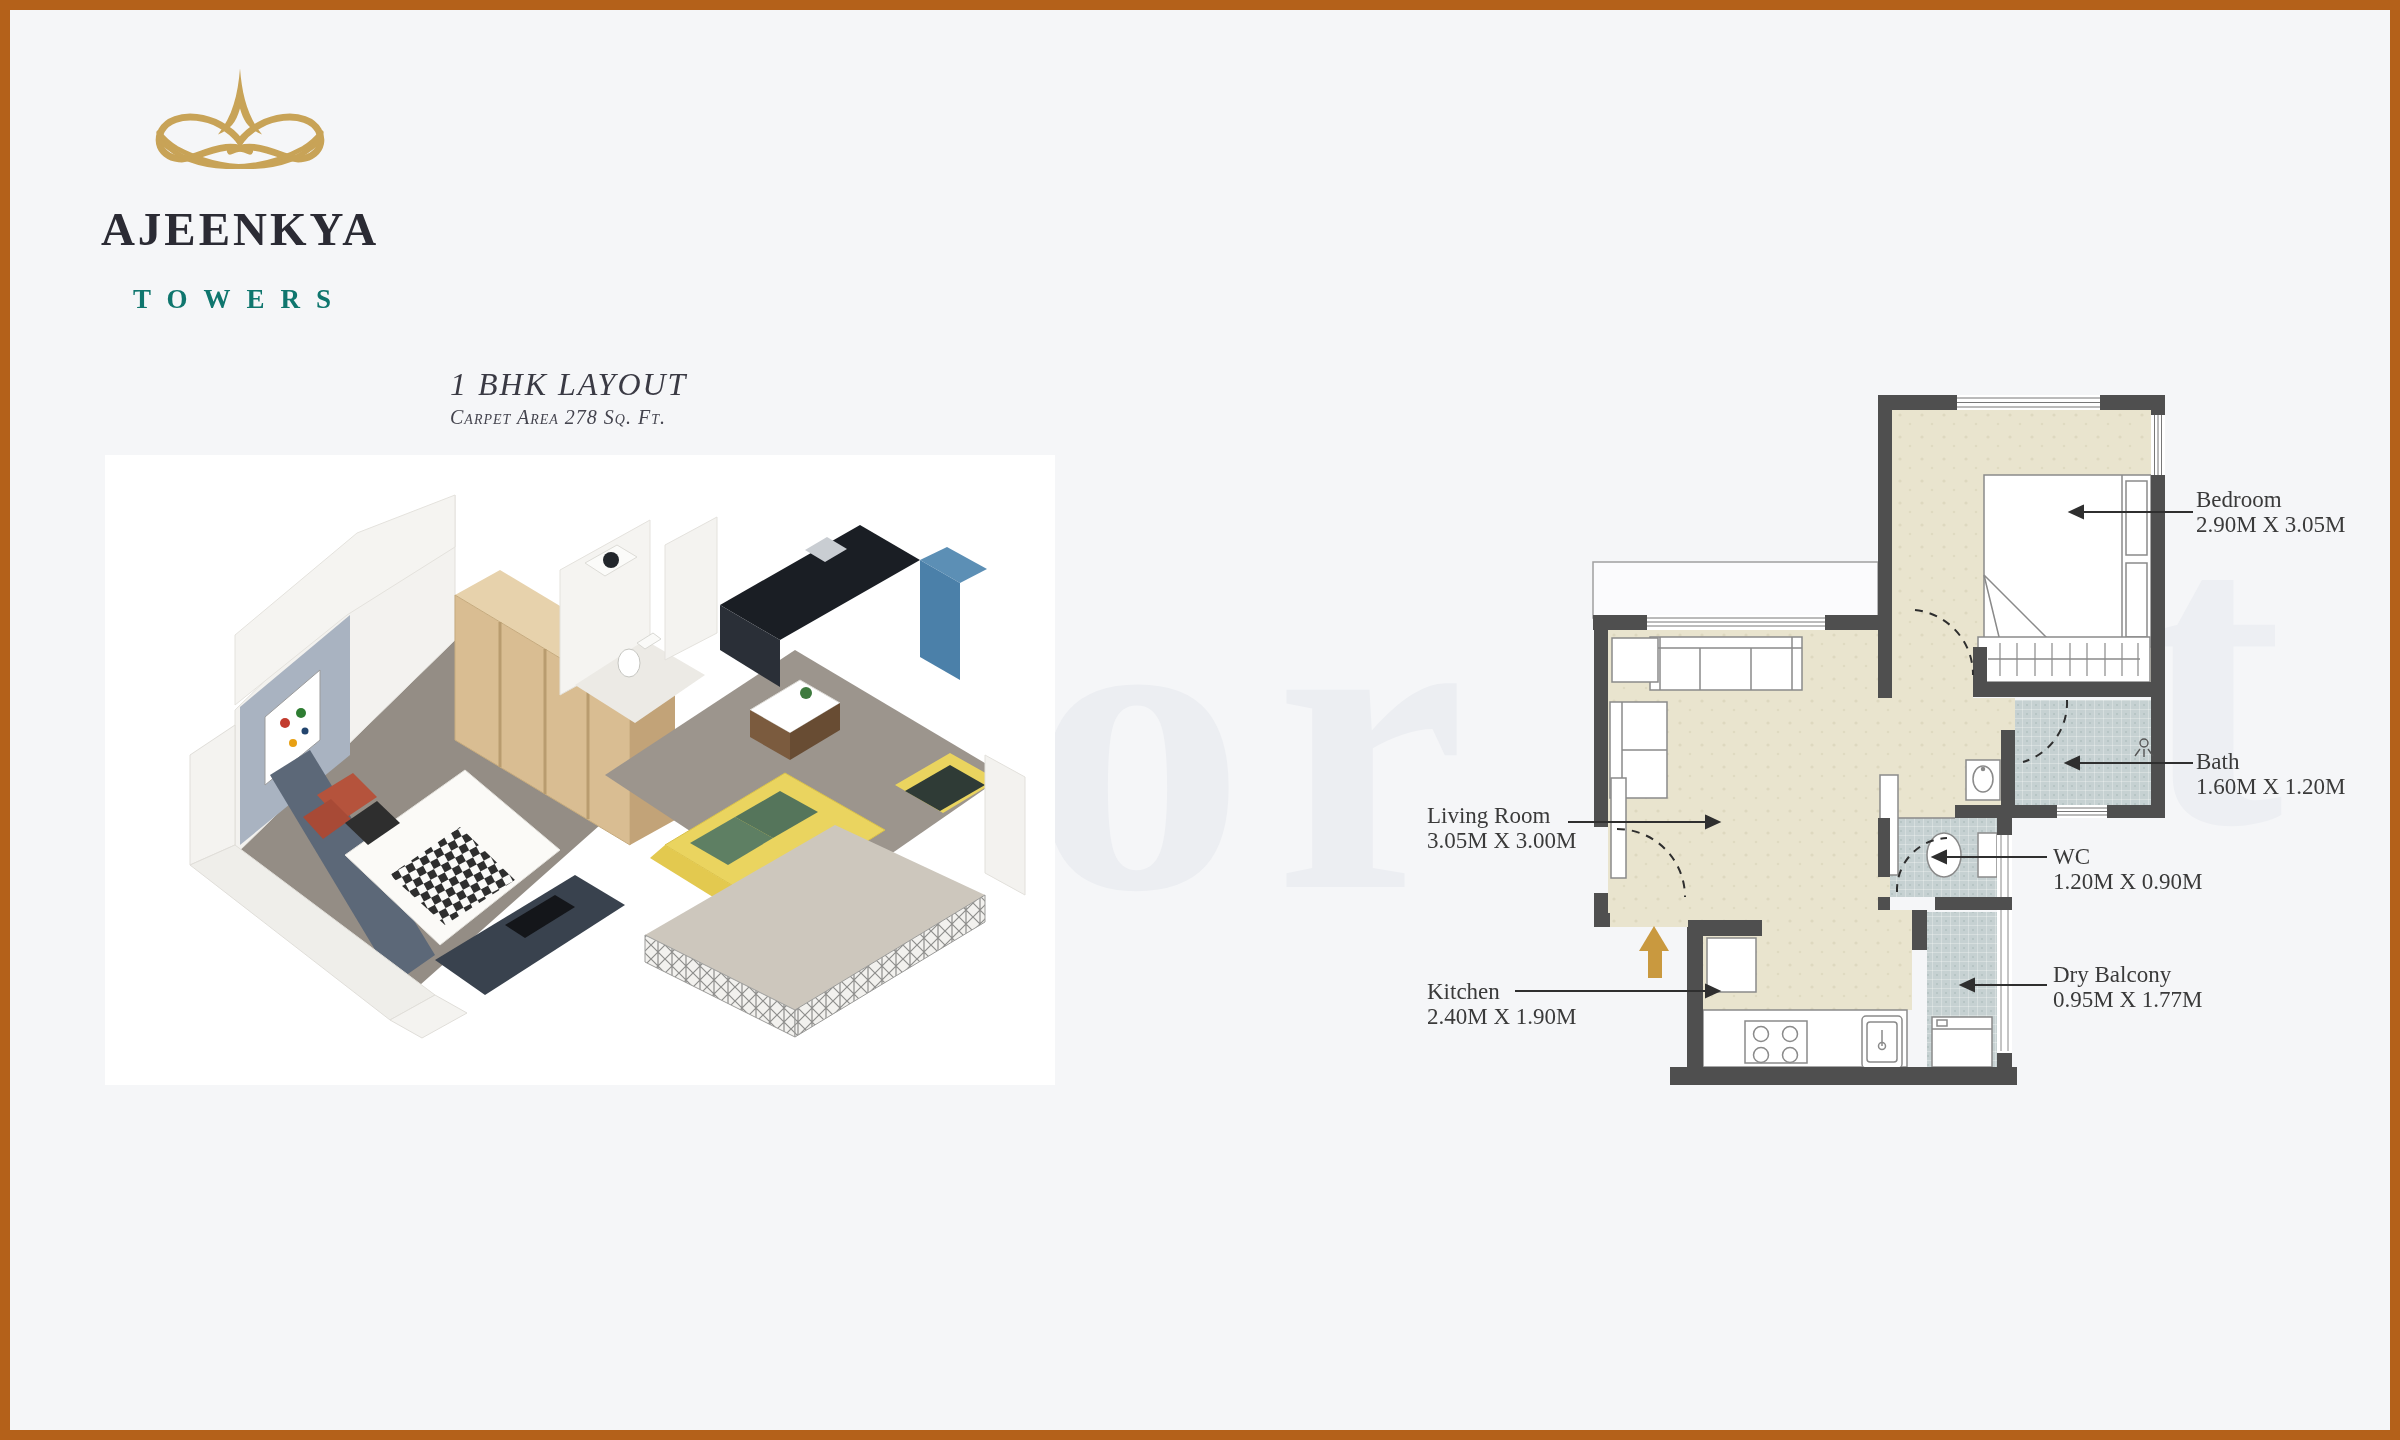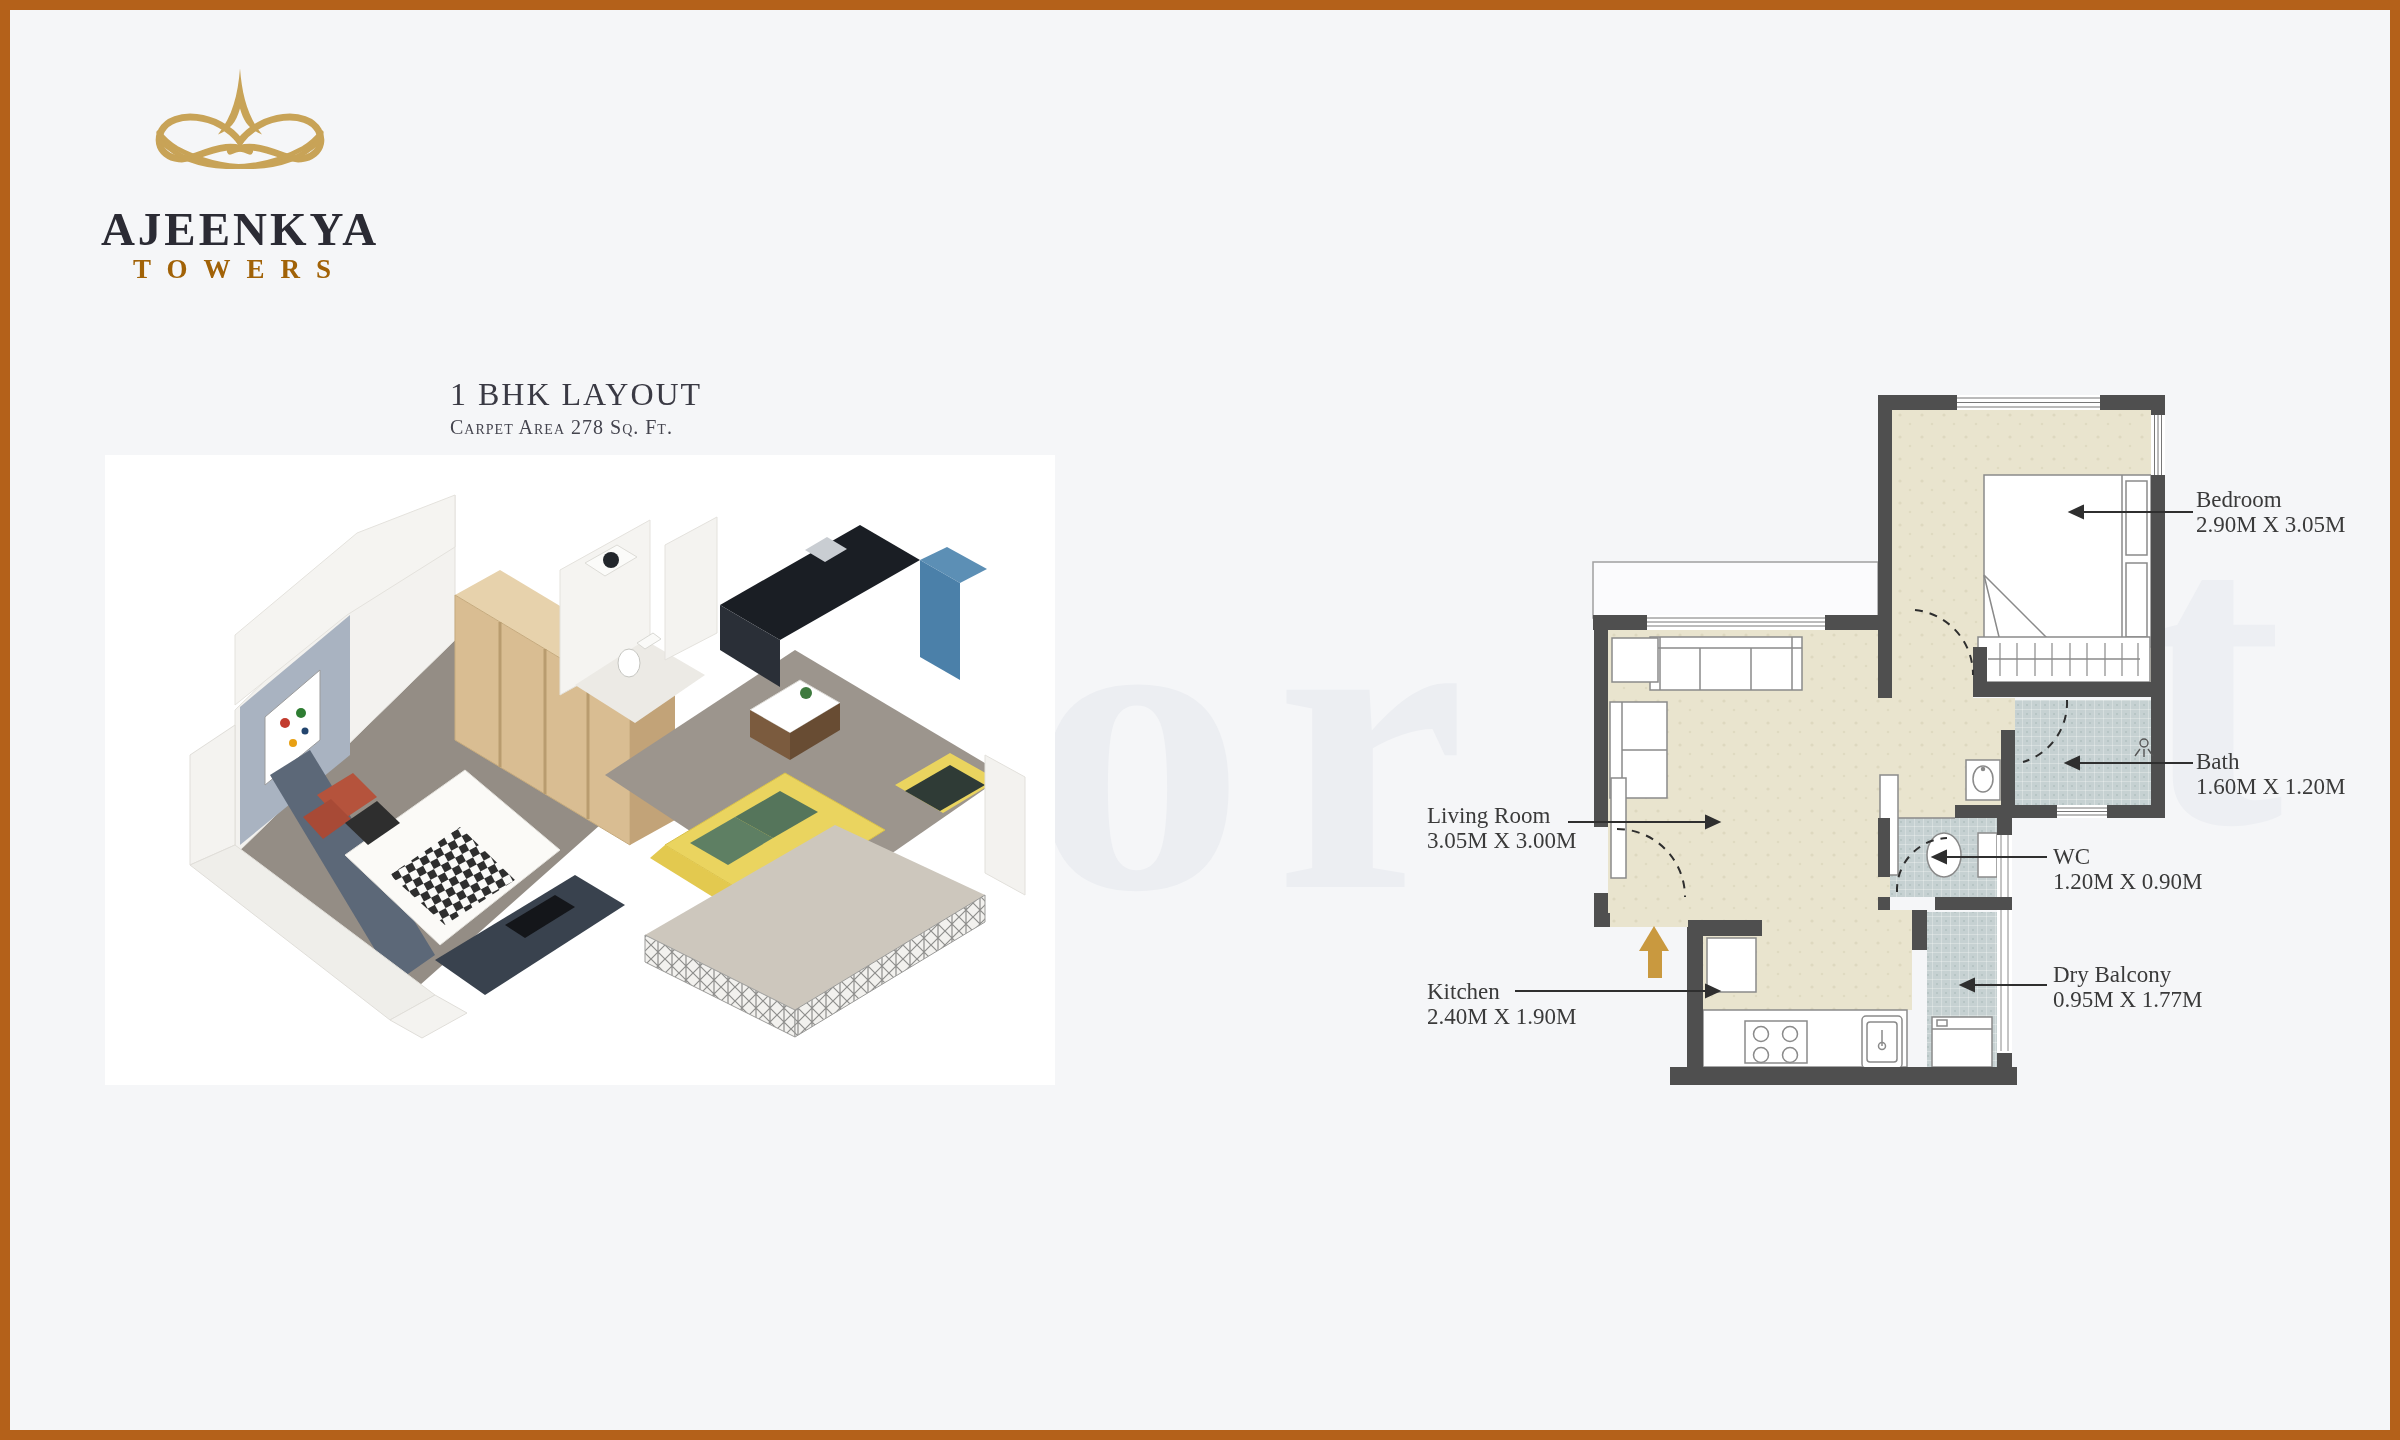--- a/index.html
+++ b/index.html
@@ -11,25 +11,25 @@
   .watermark{position:absolute;color:#E9EBEF;font-family:"Liberation Serif",serif;
              font-weight:bold;pointer-events:none;user-select:none;}
   .wm1{left:1020px;top:485px;font-size:430px;letter-spacing:30px;color:#ECEEF2;}
   .wm2{left:2130px;top:420px;font-size:430px;color:#EDEFF3;}
 
   
   .logo{left:30px;top:30px;width:400px;height:300px;text-align:center;}
   .logo .flourish{position:absolute;left:90px;top:10px;width:220px;height:152px;}
   .brand{position:absolute;left:0;top:162px;width:400px;font-size:47px;font-weight:bold;
          letter-spacing:3px;color:#2B2B34;}
-  .tagline{position:absolute;left:0;top:214px;width:400px;font-size:27px;font-weight:bold;
-           letter-spacing:16px;color:#a16207;}
-
-  
-  .heading{left:440px;top:366px;width:420px;}
+  .tagline{position:absolute;left:0;top:244px;width:400px;font-size:27px;font-weight:bold;
+           letter-spacing:16px;color:#0f766e;}
+
+  
+  .heading{left:440px;top:356px;width:420px;font-style:italic;}
   .heading h1{margin:0;font-size:32px;font-weight:normal;letter-spacing:2px;color:#3A3A44;}
   .heading .sub{margin-top:3px;font-size:20px;font-variant:small-caps;letter-spacing:1px;color:#44444E;}
 
   
   .render-card{left:95px;top:445px;width:950px;height:630px;background:#FFFFFF;}
 
   
   .plan{left:1400px;top:375px;width:1000px;height:730px;}
   .plan text{font-family:"Liberation Serif",serif;font-size:23px;fill:#3A3A3A;}
 </style>

